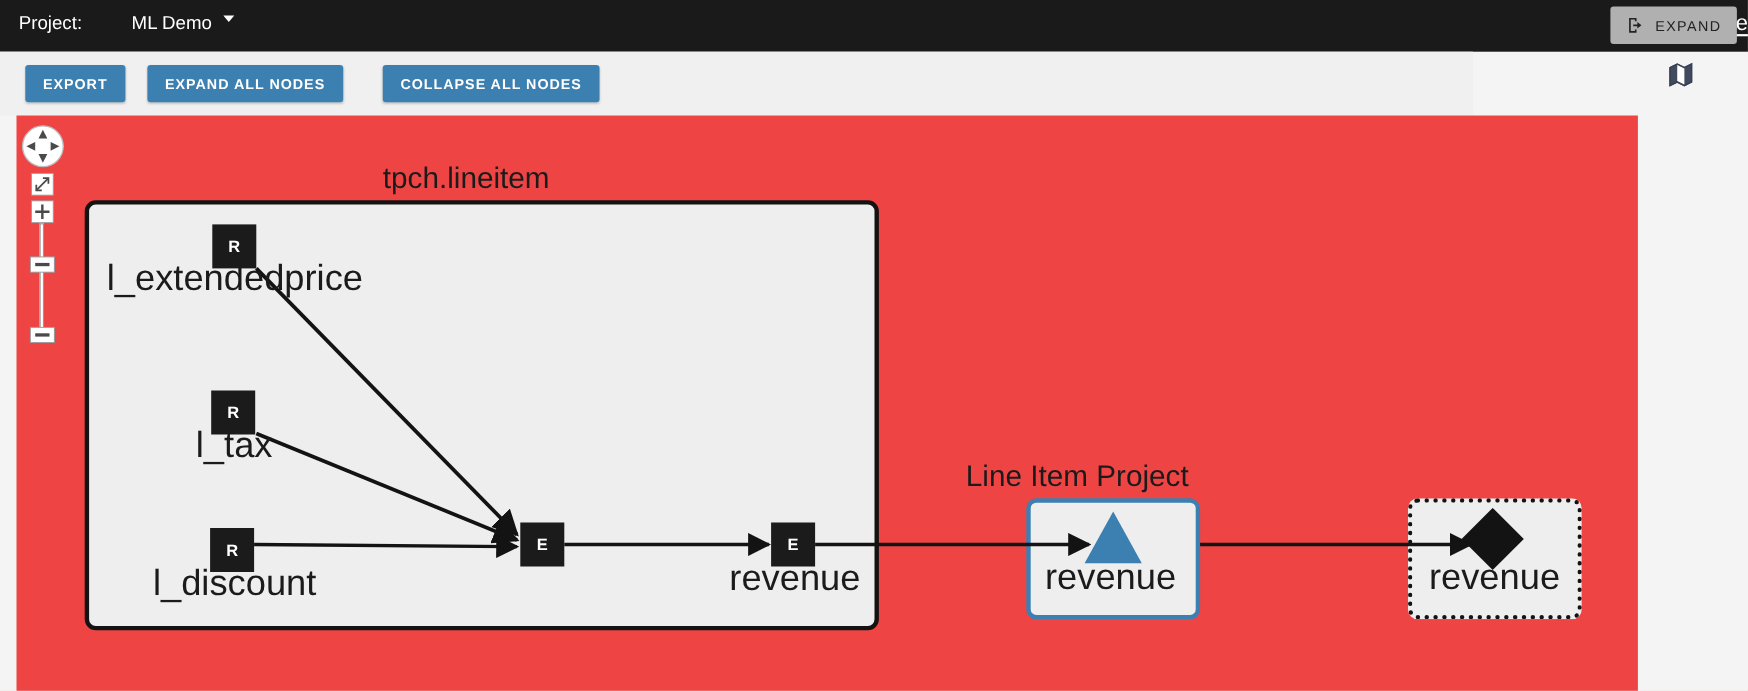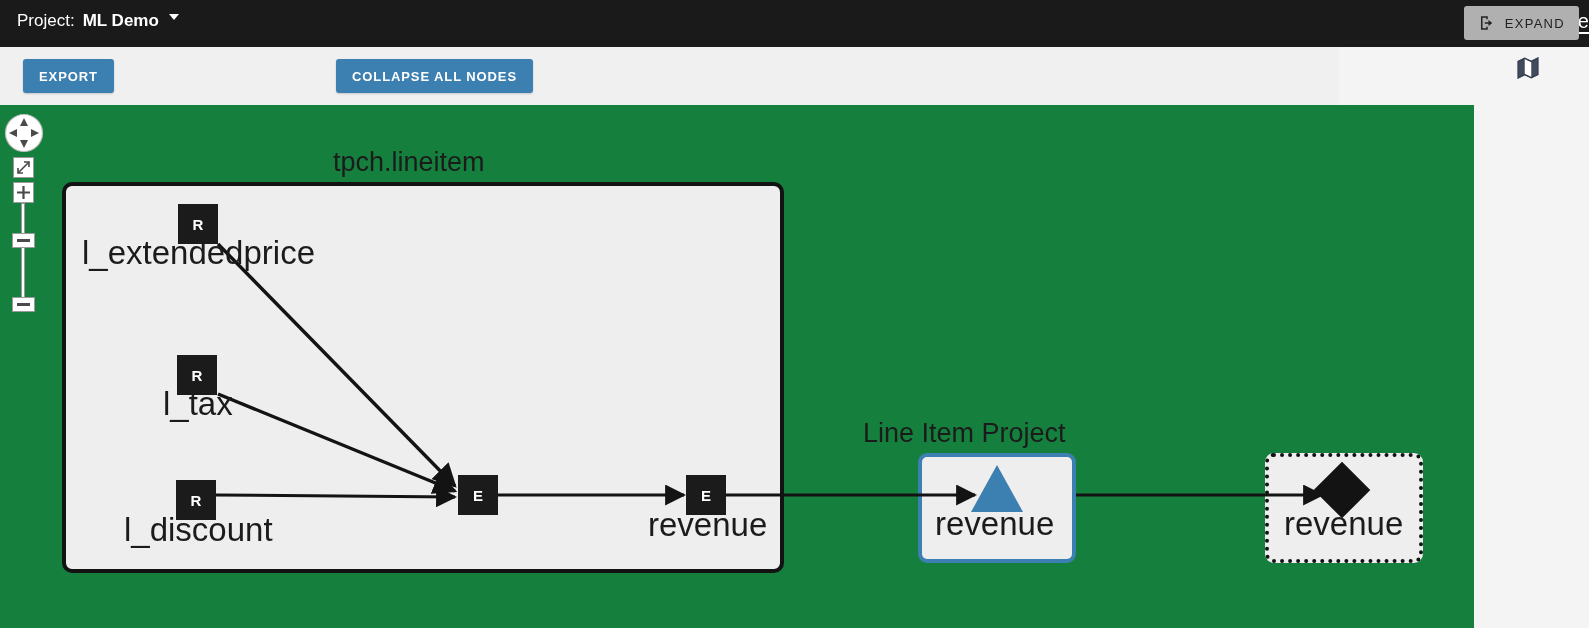--- a/index.html
+++ b/index.html
@@ -17,21 +17,21 @@
     background: #1a1a1a;
     color: #ffffff;
   }
   .project-label {
     position: absolute; left: 17px; top: 11px;
     font-size: 17px; color: #ffffff;
     display: flex; align-items: flex-start; gap: 8px;
     cursor: pointer;
   }
   .project-label .prefix { font-weight: 400; }
-  .project-label .value { font-weight: 700; }
+  .project-label .value { font-weight: 400; margin-left: 37px; }
   .caret {
     width: 0; height: 0;
     border-left: 5px solid transparent;
     border-right: 5px solid transparent;
     border-top: 6px solid #ffffff;
     margin-left: 2px; margin-top: 3px;
   }
   .page-title {
     position: absolute; left: 0; top: 10px; width: 1589px;
     text-align: right;
@@ -62,33 +62,33 @@
     position: absolute; top: 12px; height: 34px;
     background: #3c7fb1; color: #ffffff;
     border: none; border-radius: 3px;
     font-size: 13px; font-weight: bold; letter-spacing: 0.9px;
     padding: 0 16px; cursor: pointer;
     font-family: "Liberation Sans", sans-serif;
     box-shadow: 0 1px 2px rgba(0,0,0,0.18);
   }
   .tb-export   { left: 23px; }
   .tb-expand   { left: 134px; }
-  .tb-collapse { left: 336px; }
+  .tb-collapse { left: 348px; }
   .minimap-btn {
     position: absolute; right: 48px; top: 55px;
     width: 26px; height: 26px;
     background: transparent; border: none; cursor: pointer;
     padding: 0;
   }
 
   
   .canvas {
-    position: absolute; left: 0; top: 105px;
+    position: absolute; left: 15px; top: 105px;
     width: 1474px; height: 523px;
-    background: #15803d;
+    background: #ef4444;
     overflow: hidden;
   }
 
   
   .pan-ctl { position: absolute; left: 4px; top: 8px; width: 40px; height: 40px; cursor: pointer; }
   .fit-ctl { position: absolute; left: 13px; top: 52px; width: 21px; height: 21px; cursor: pointer; }
   .zoom-in { position: absolute; left: 13px; top: 77px; width: 21px; height: 21px; cursor: pointer; }
   .zoom-slider-track {
     position: absolute; left: 21px; top: 98px;
     width: 4px; height: 104px;
@@ -179,20 +179,21 @@
     <svg class="logout-icon" viewBox="0 0 24 24">
       <path d="M4 3 H13 V7 H11 V5 H6 V19 H11 V17 H13 V21 H4 Z" fill="#222"></path>
       <path d="M14 8 L19 12 L14 16 V13 H9 V11 H14 Z" fill="#222"></path>
     </svg>
     <span>EXPAND</span>
   </button>
 </div>
 
 <div class="toolbar">
   <button class="tb-btn tb-export">EXPORT</button>
+  <button class="tb-btn tb-expand">EXPAND ALL NODES</button>
   <button class="tb-btn tb-collapse">COLLAPSE ALL NODES</button>
 </div>
 
 <button class="minimap-btn">
   <svg viewBox="0 0 24 24" width="26" height="26">
     <path d="M3 6 L9 3 L15 6 L21 3 V18 L15 21 L9 18 L3 21 Z" fill="#424a60" stroke="#424a60" stroke-width="1"></path>
     <path d="M9 3 L9 18 L15 21 L15 6 Z" fill="#ffffff"></path>
     <path d="M3 6 L9 3 L15 6 L21 3 V18 L15 21 L9 18 L3 21 Z" fill="none" stroke="#3a4154" stroke-width="1.4"></path>
   </svg>
 </button>

